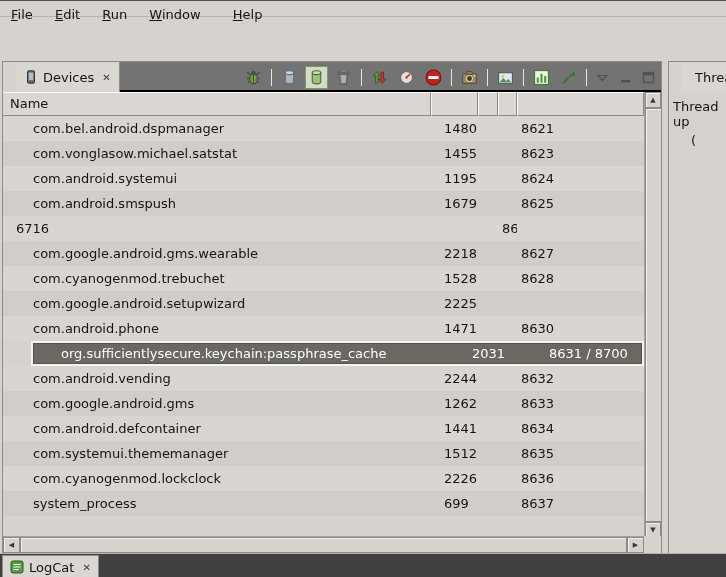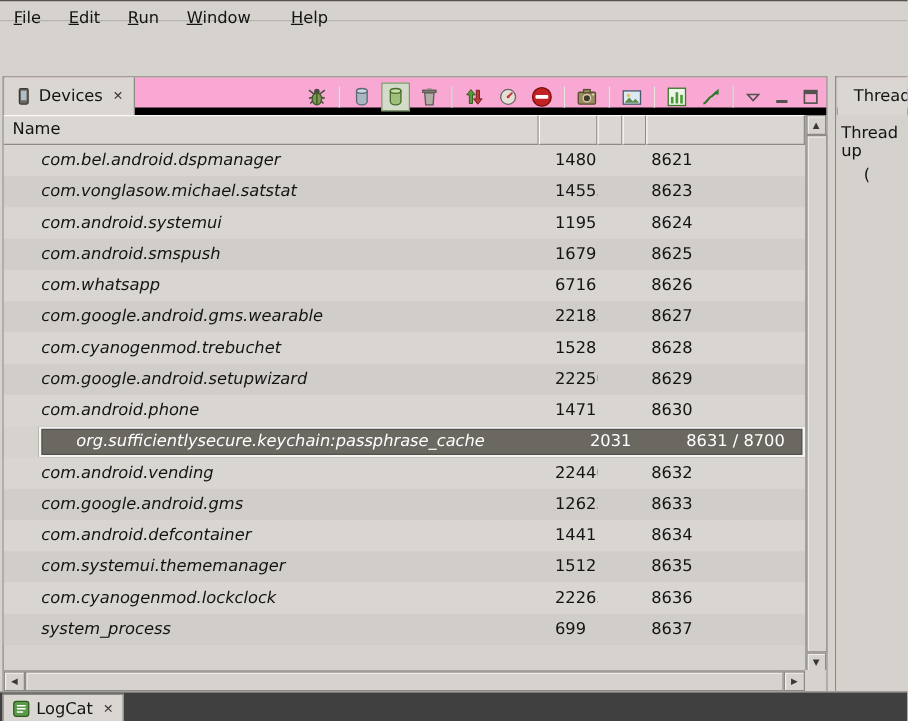--- a/index.html
+++ b/index.html
@@ -14,21 +14,21 @@
   .menubar { position:absolute; top:1px; left:0; right:0; height:15px; border-bottom:1px solid #b8b4af; padding-left:2px; }
   .menu-item { display:inline-block; line-height:25px; padding:0 9px; cursor:default; }
   .menu-item::first-letter { text-decoration:underline; }
   .menu-item.help { margin-left:10px; }
   .toolbar-strip { position:absolute; top:27px; left:0; right:0; height:33px; }
 
   
   .panel { position:absolute; border:1px solid #8e8a86; background:#d6d2cd; }
   .devices-panel { left:2px; top:60px; width:660px; height:493px; }
   .threads-panel { left:668px; top:60px; width:58px; height:493px; border-right:none; }
-  .tabbar { position:absolute; left:1px; top:0; right:0; height:30px; background:#f9a8d4; border-bottom:6px solid #000000; }
+  .tabbar { position:absolute; left:13px; top:0; right:0; height:30px; background:#737373; border-bottom:2px solid #000000; }
   .tab { position:absolute; left:0; top:0; height:30px; display:flex; align-items:center; gap:5px; padding:0 8px;
          background:#dad6d2; border-right:1px solid #8e8a86; white-space:nowrap; overflow:hidden; cursor:default; }
   .tab-label { font-size:13px; }
   .tab-close { font-size:10px; font-weight:bold; color:#3c3a37; margin-left:3px; cursor:pointer; }
 
   
   .panel-toolbar { position:absolute; right:3px; top:0; height:30px; display:flex; align-items:center; gap:4px; }
   .tbtn { width:23px; height:23px; background:transparent; border:1px solid transparent; display:flex; align-items:center; justify-content:center; cursor:pointer; }
   .tbtn.pressed { border:1px solid #7d9a6b; background:#d3dcc9; }
   .tbtn svg { display:block; }
@@ -40,21 +40,21 @@
                   display:grid; grid-template-columns:428px 47px 20px 19px 1fr;
                   background:#dad6d1; }
   .th { border-right:1px solid #8e8a86; border-top:1px solid #fbfaf8; border-bottom:1px solid #8e8a86;
         padding-left:7px; line-height:21px; cursor:default; }
   .th + .th { border-left:1px solid #fbfaf8; }
   .table-body { position:absolute; left:0; top:54px; width:641px; height:400px; overflow:hidden; background:#d6d2cd; }
   .row { display:grid; grid-template-columns:428px 47px 20px 19px 1fr; height:25px; line-height:25px; cursor:default; }
   .row.even { background:#d9d6d2; }
   .row.odd  { background:#d1cec9; }
   .cell { overflow:hidden; white-space:nowrap; }
-  .cell.name { padding-left:30px;font-style:italic; }
+  .cell.name { padding-left:30px; }
   .cell.pid  { padding-left:13px; }
   .cell.port { padding-left:4px; }
   .row.selected { background:#6b6761; color:#ffffff;
                   box-shadow: inset 0 0 0 2px #f4f4f3, inset 0 0 0 3px #55524e; margin-left: 28px; }
 
   
   .vscroll { position:absolute; top:30px; right:0; width:17px; height:446px; background:#c6c2bd; border-left:1px solid #a5a19c; }
   .sb-btn { width:100%; height:16px; background:#d6d2cd; border:1px solid #8e8a86; box-shadow:inset 1px 1px 0 #f2f0ee;
             display:flex; align-items:center; justify-content:center; font-size:7px; color:#3a3835; cursor:pointer; }
   .sb-btn.down { position:absolute; bottom:0; left:0; }
@@ -233,21 +233,20 @@
     <div class="cell port">8624</div>
   </div>
         <div class="row odd">
     <div class="cell name">com.android.smspush</div>
     <div class="cell pid">1679</div>
     <div class="cell"></div>
     <div class="cell"></div>
     <div class="cell port">8625</div>
   </div>
         <div class="row even">
-    <div class="cell name">com.whatsapp</div>
     <div class="cell pid">6716</div>
     <div class="cell"></div>
     <div class="cell"></div>
     <div class="cell port">8626</div>
   </div>
         <div class="row odd">
     <div class="cell name">com.google.android.gms.wearable</div>
     <div class="cell pid">22185</div>
     <div class="cell"></div>
     <div class="cell"></div>
@@ -258,21 +257,20 @@
     <div class="cell pid">1528</div>
     <div class="cell"></div>
     <div class="cell"></div>
     <div class="cell port">8628</div>
   </div>
         <div class="row odd">
     <div class="cell name">com.google.android.setupwizard</div>
     <div class="cell pid">22250</div>
     <div class="cell"></div>
     <div class="cell"></div>
-    <div class="cell port">8629</div>
   </div>
         <div class="row even">
     <div class="cell name">com.android.phone</div>
     <div class="cell pid">1471</div>
     <div class="cell"></div>
     <div class="cell"></div>
     <div class="cell port">8630</div>
   </div>
         <div class="row odd selected">
     <div class="cell name">org.sufficientlysecure.keychain:passphrase_cache</div>

